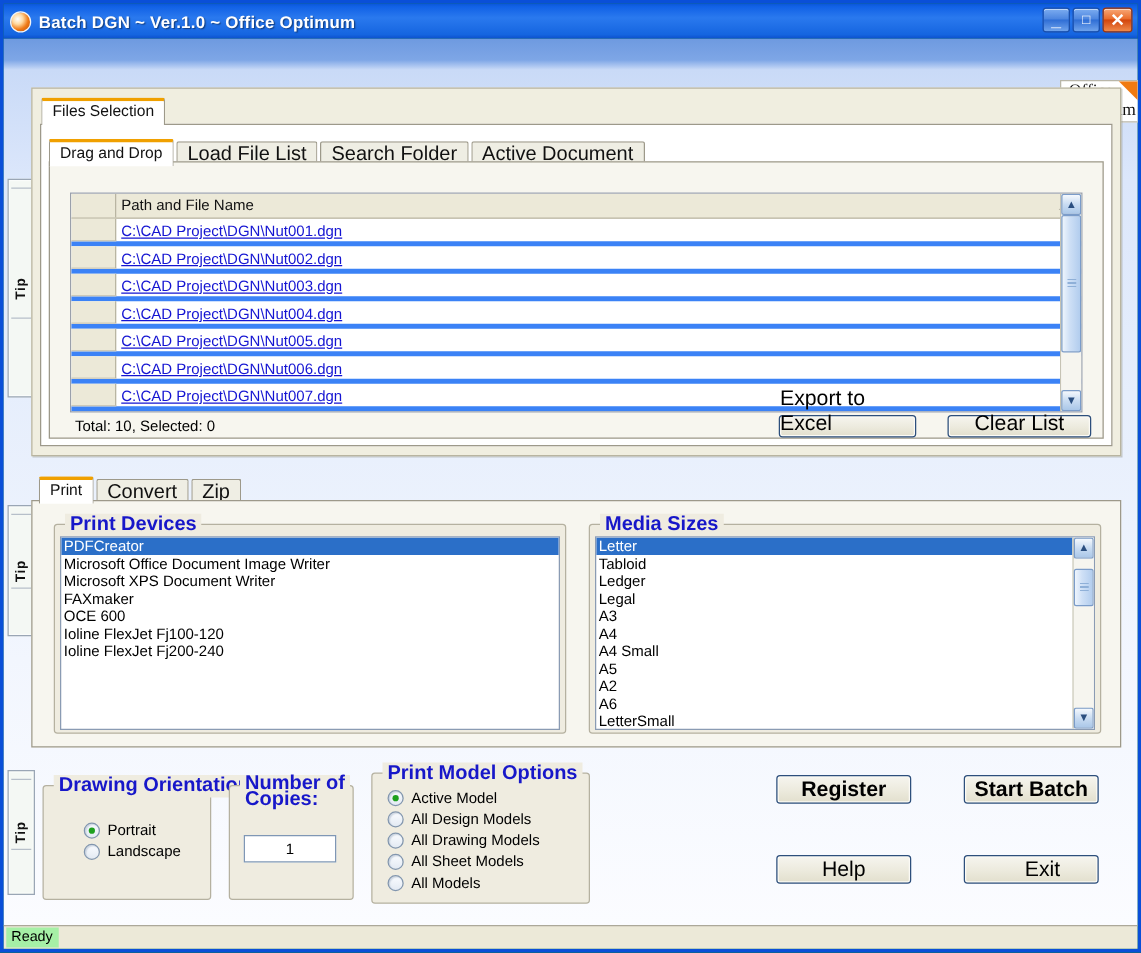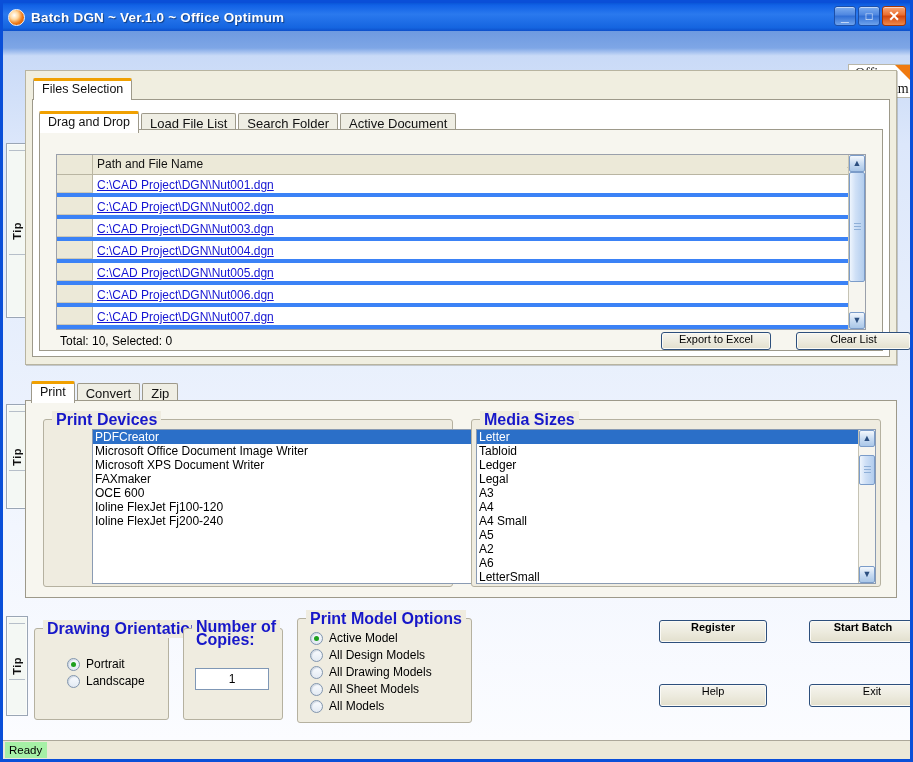--- a/index.html
+++ b/index.html
@@ -88,21 +88,21 @@
   .panel {
     position:absolute;
     background:#f0eee0;
     border:1px solid #b8b4a0;
     box-shadow: 1px 1px 0 rgba(120,120,110,.35);
   }
 
   
   .tabstrip { position:absolute; display:flex; align-items:flex-end; }
   .tab {
-    font-size:13px; color:#111; padding:3px 8px 4px 8px; line-height:14px;
+    font-size:16px; color:#111; padding:3px 8px 4px 8px; line-height:14px;
     background:#efeee4; border:1px solid #9d998a; border-bottom:none;
     margin-right:2px; border-radius:2px 2px 0 0; position:relative; top:2px;
     white-space:nowrap; cursor:default;
   }
   .tab.active {
     background:#fff; border-top:3px solid #f0a000;
     padding-top:1px; top:0; z-index:3; font-size:12.5px;
   }
   .tabbody {
     position:absolute; background:#fff; border:1px solid #9d998a;
@@ -161,22 +161,22 @@
   .listbox {
     position:absolute; background:#fff; border:1px solid #8a9bb3; overflow:hidden;
   }
   .lb-item { font-size:12px; color:#000; padding:0 2px; height:14px; line-height:14px; white-space:nowrap; }
   .lb-item.sel { background:#2b6fc8; color:#fff; }
 
   
   .btn {
     position:absolute; background:linear-gradient(to bottom,#f6f5ef,#eceadd 55%,#e2dfcd);
     border:1px solid #2d4f7c; border-radius:3px;
-    font-size:11px; color:#000; display:flex; align-items:flex-start; justify-content:center;
-    box-shadow: inset 0 0 0 1px #fbfaf5; cursor:default;margin-left:38px;
+    font-size:17px; color:#000; display:flex; align-items:flex-end; justify-content:center;
+    box-shadow: inset 0 0 0 1px #fbfaf5; cursor:default;
   }
   .btn.bold { font-weight:bold; }
 
   
   .radio-row { display:flex; align-items:center; margin-bottom:3px; }
   .radio {
     width:13px;height:13px;border-radius:50%;flex:0 0 13px;
     background:linear-gradient(to bottom,#fafcff,#e3eaf3);
     border:1px solid #8296ae; margin-right:6px; position:relative;
     box-shadow: inset 1px 1px 1px rgba(130,150,175,.35);
@@ -356,21 +356,21 @@
       </div>
       <div class="tab">
         <span>Zip</span>
       </div>
     </div>
     <div class="tabbody" style="left:22px; top:369px; width:872px; height:198px; background:#f7f6ef;"></div>
 
     <div class="group" style="left:40px; top:388px; width:410px; height:168px;">
       <div class="gtitle">Print Devices</div>
     </div>
-    <div class="listbox" style="left:45px; top:398px; width:400px; height:155px;margin-left:44px;">
+    <div class="listbox" style="left:45px; top:398px; width:400px; height:155px;">
       <div class="lb-item sel">PDFCreator</div>
       <div class="lb-item">Microsoft Office Document Image Writer</div>
       <div class="lb-item">Microsoft XPS Document Writer</div>
       <div class="lb-item">FAXmaker</div>
       <div class="lb-item">OCE 600</div>
       <div class="lb-item">Ioline FlexJet Fj100-120</div>
       <div class="lb-item">Ioline FlexJet Fj200-240</div>
     </div>
 
     <div class="group" style="left:468px; top:388px; width:410px; height:168px;">

